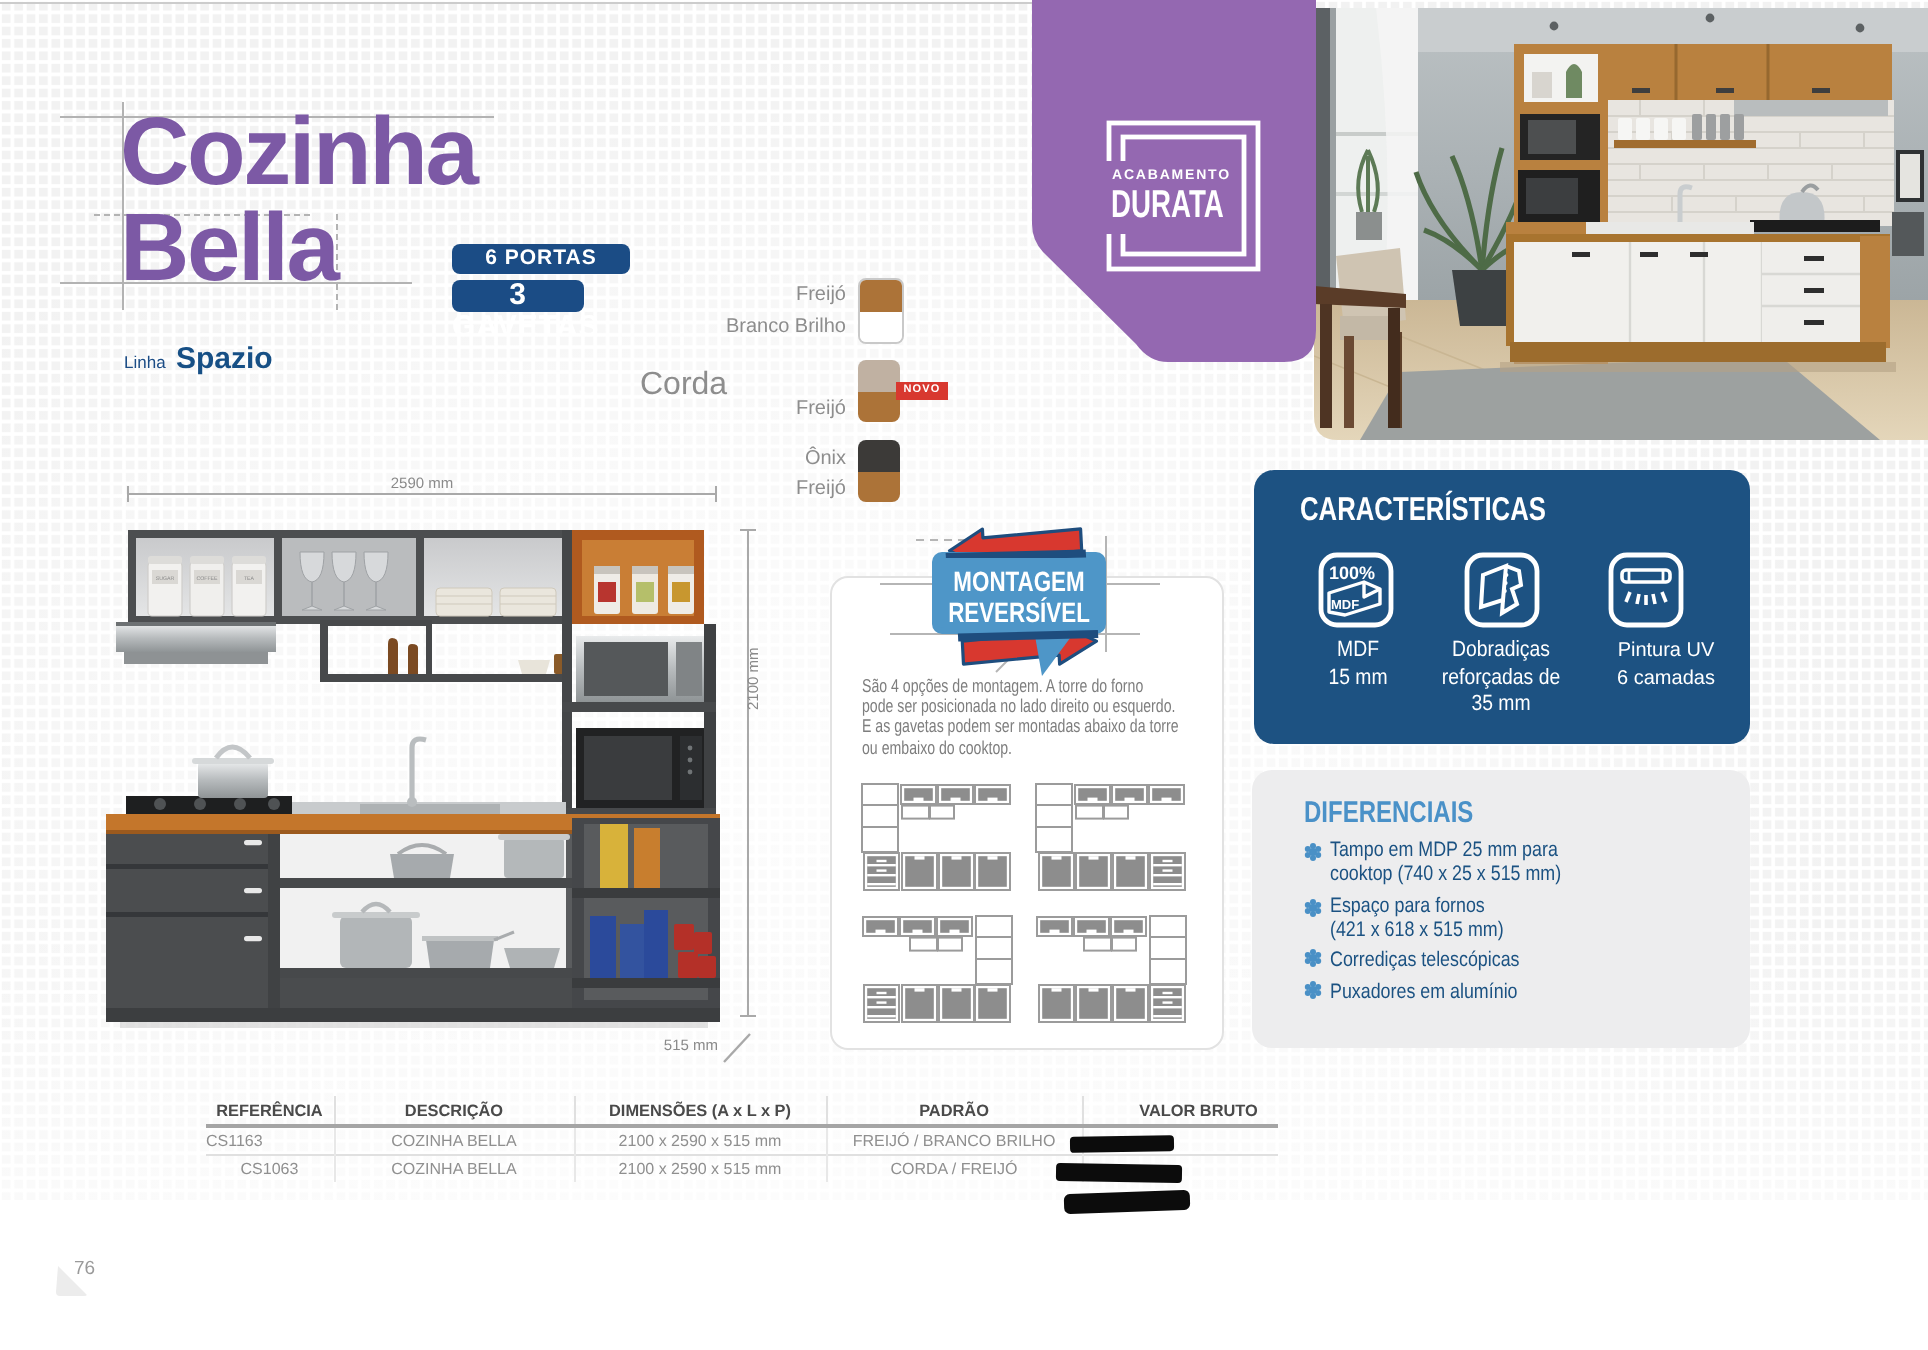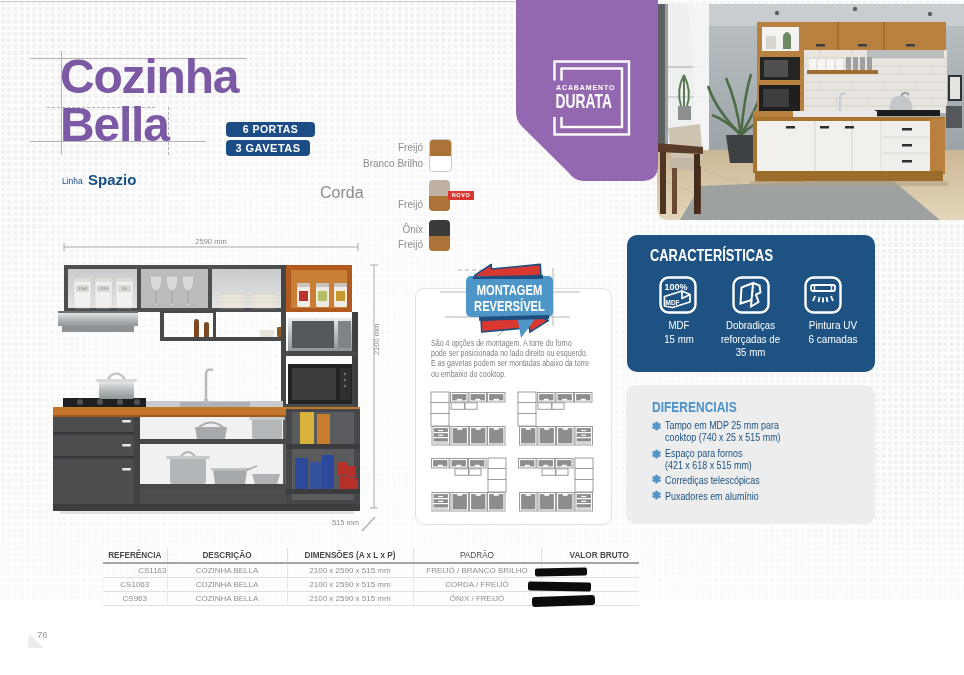--- a/index.html
+++ b/index.html
@@ -40,21 +40,21 @@
 <div class="abs" style="left:47px;top:107px;width:108px;height:0;border-top:1px dashed #b3b3b3;z-index:1"></div>
 
 <div class="abs" style="left:168px;top:107px;width:0;height:48px;border-left:1px dashed #b3b3b3;z-index:1"></div>
 
 <div class="abs" style="left:30px;top:141px;width:176px;height:1px;background:#b3b3b3;z-index:1"></div>
 
 <div class="abs" style="left:60px;top:53px;z-index:2;font-weight:bold;color:#7c59a5;font-size:48px;letter-spacing:-1.2px;line-height:48px;">Cozinha<br>Bella</div>
 
 <div class="abs" style="left:226px;top:122px;width:89px;height:15px;background:#1b4c85;border-radius:4px;z-index:2;color:#fff;font-size:10.5px;font-weight:bold;text-align:center;line-height:15px;letter-spacing:0.5px;">6 PORTAS</div>
 
-<div class="abs" style="left:226px;top:140px;width:84px;height:16px;background:#1b4c85;border-radius:4px;z-index:2;color:#fff;font-size:11px;font-weight:bold;text-align:center;line-height:16px;letter-spacing:0.5px;">3 GAVETAS</div>
+<div class="abs" style="left:226px;top:140px;width:66px;height:16px;background:#1b4c85;border-radius:4px;z-index:2;color:#fff;font-size:15px;font-weight:bold;text-align:center;line-height:16px;letter-spacing:0.5px;">3 GAVETAS</div>
 
 <div class="abs" style="left:62px;top:176px;z-index:2;color:#1b4c85;font-size:8.5px;">Linha</div>
 
 <div class="abs" style="left:88px;top:171px;z-index:2;color:#164f85;font-size:15px;font-weight:bold;">Spazio</div>
 
 <div class="abs" style="left:320px;top:142px;width:103px;text-align:right;color:#8d8d8d;font-size:10px;z-index:2;">Freijó</div>
 
 <div class="abs" style="left:320px;top:158px;width:103px;text-align:right;color:#8d8d8d;font-size:10px;z-index:2;">Branco Brilho</div>
 
 <div class="abs" style="left:429px;top:139px;width:21px;height:31px;border-radius:4px;overflow:hidden;z-index:2;border:1px solid #c9c9c9;">
@@ -728,44 +728,37 @@
   <line x1="362" y1="531" x2="375" y2="517" stroke="#a9a9a9" stroke-width="1.2"></line>
 </svg>
 
 <div class="abs" style="left:75px;top:548px;width:536px;z-index:3;font-size:8px;color:#8f8f8f;">
   <table style="width:536px;table-layout:fixed;border-collapse:collapse;font-family:'Liberation Sans',sans-serif;margin-left:28px;">
     <tbody>
         <tr style="height:15px;">
       <td style="width:64px;text-align:center;font-weight:bold;color:#4a4a4a;font-size:8.2px;border-right:1px solid #e0e0e0;white-space:nowrap;">REFERÊNCIA</td>
       <td style="width:120px;text-align:center;font-weight:bold;color:#4a4a4a;font-size:8.2px;border-right:1px solid #e0e0e0;white-space:nowrap;">DESCRIÇÃO</td>
       <td style="width:126px;text-align:center;font-weight:bold;color:#4a4a4a;font-size:8.2px;border-right:1px solid #e0e0e0;white-space:nowrap;">DIMENSÕES (A x L x P)</td>
-      <td style="width:128px;text-align:center;font-weight:normal;color:#4a4a4a;font-size:8.2px;border-right:1px solid #e0e0e0;white-space:nowrap;">PADRÃO</td>
+      <td style="width:128px;text-align:center;font-weight:bold;color:#4a4a4a;font-size:8.2px;border-right:1px solid #e0e0e0;white-space:nowrap;">PADRÃO</td>
       <td style="width:98px;text-align:center;font-weight:bold;color:#4a4a4a;font-size:8.2px;white-space:nowrap;padding-left:18px;">VALOR BRUTO</td>
     </tr>
     <tr style="height:14px;border-top:2px solid #a5a5a5;">
-      <td style="text-align:right;border-right:1px solid #e8e8e8;">CS1163</td>
+      <td style="text-align:left;border-right:1px solid #e8e8e8;">CS1163</td>
       <td style="text-align:center;border-right:1px solid #e8e8e8;">COZINHA BELLA</td>
       <td style="text-align:center;border-right:1px solid #e8e8e8;">2100 x 2590 x 515 mm</td>
       <td style="text-align:center;border-right:1px solid #e8e8e8;white-space:nowrap;">FREIJÓ / BRANCO BRILHO</td>
       <td></td>
     </tr>
     <tr style="height:14px;border-top:1px solid #e0e0e0;">
       <td style="text-align:center;border-right:1px solid #e8e8e8;">CS1063</td>
       <td style="text-align:center;border-right:1px solid #e8e8e8;">COZINHA BELLA</td>
       <td style="text-align:center;border-right:1px solid #e8e8e8;">2100 x 2590 x 515 mm</td>
       <td style="text-align:center;border-right:1px solid #e8e8e8;">CORDA / FREIJÓ</td>
       <td></td>
     </tr>
-    <tr style="height:14px;border-top:1px solid #e0e0e0;border-bottom:1px solid #e0e0e0;">
-      <td style="text-align:center;border-right:1px solid #e8e8e8;">CS963</td>
-      <td style="text-align:center;border-right:1px solid #e8e8e8;">COZINHA BELLA</td>
-      <td style="text-align:center;border-right:1px solid #e8e8e8;">2100 x 2590 x 515 mm</td>
-      <td style="text-align:center;border-right:1px solid #e8e8e8;">ÔNIX / FREIJÓ</td>
-      <td></td>
-    </tr>
   </tbody>
     </table>
 </div>
 
 <div class="abs" style="left:535px;top:568px;width:52px;height:8px;background:#0c0c0c;border-radius:2px;z-index:4;transform:rotate(-1deg);"></div>
 
 <div class="abs" style="left:528px;top:582px;width:63px;height:9px;background:#0c0c0c;border-radius:2px;z-index:4;transform:rotate(1deg);"></div>
 
 <div class="abs" style="left:532px;top:596px;width:63px;height:10px;background:#0c0c0c;border-radius:3px;z-index:4;transform:rotate(-2deg);"></div>
 

